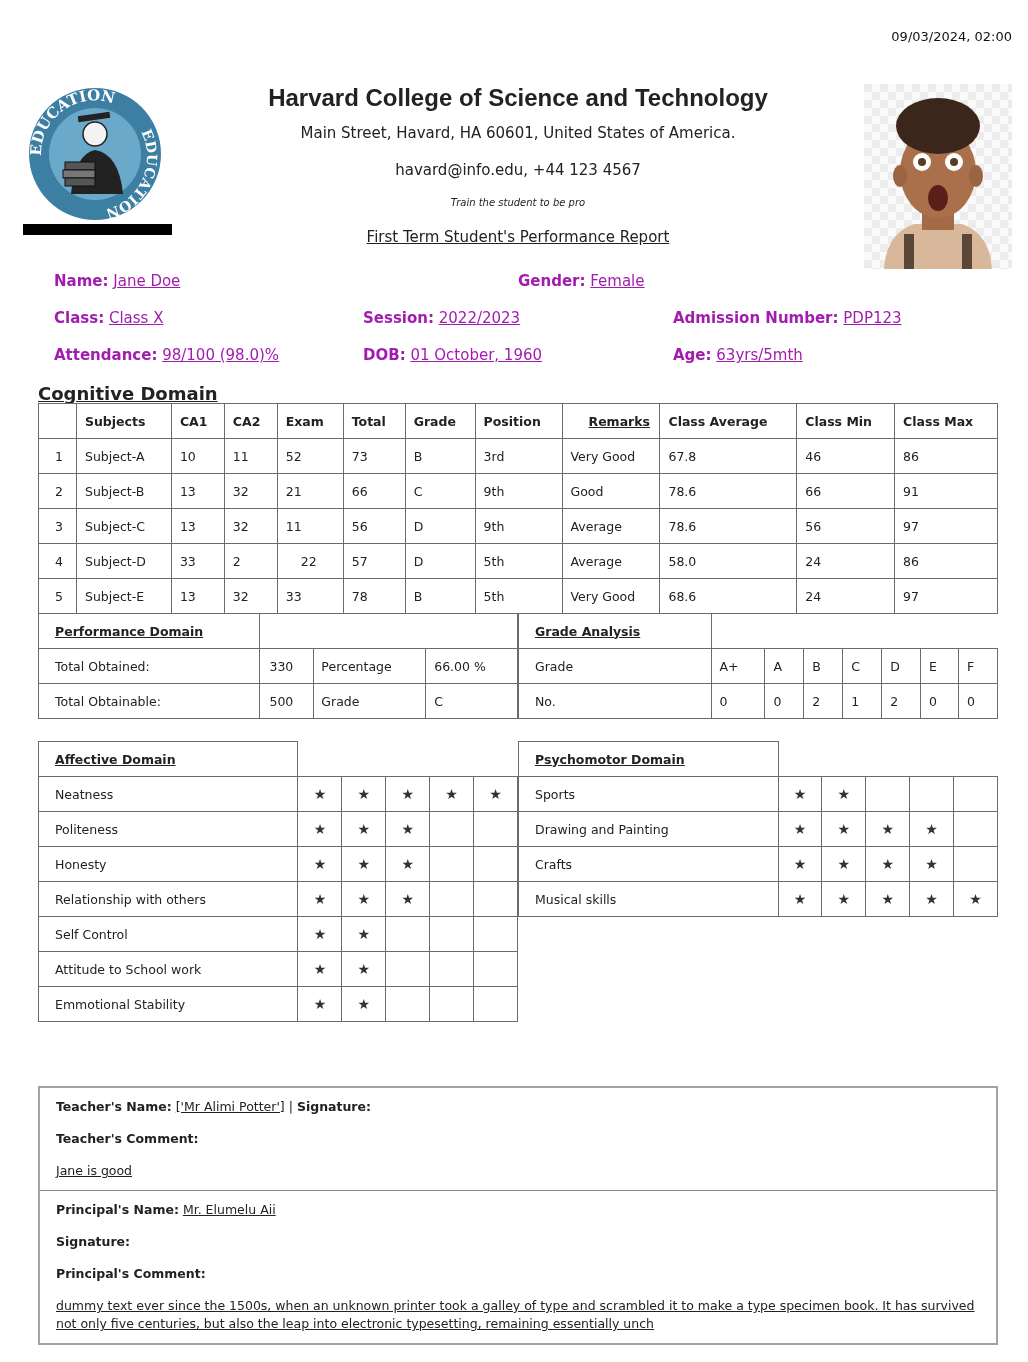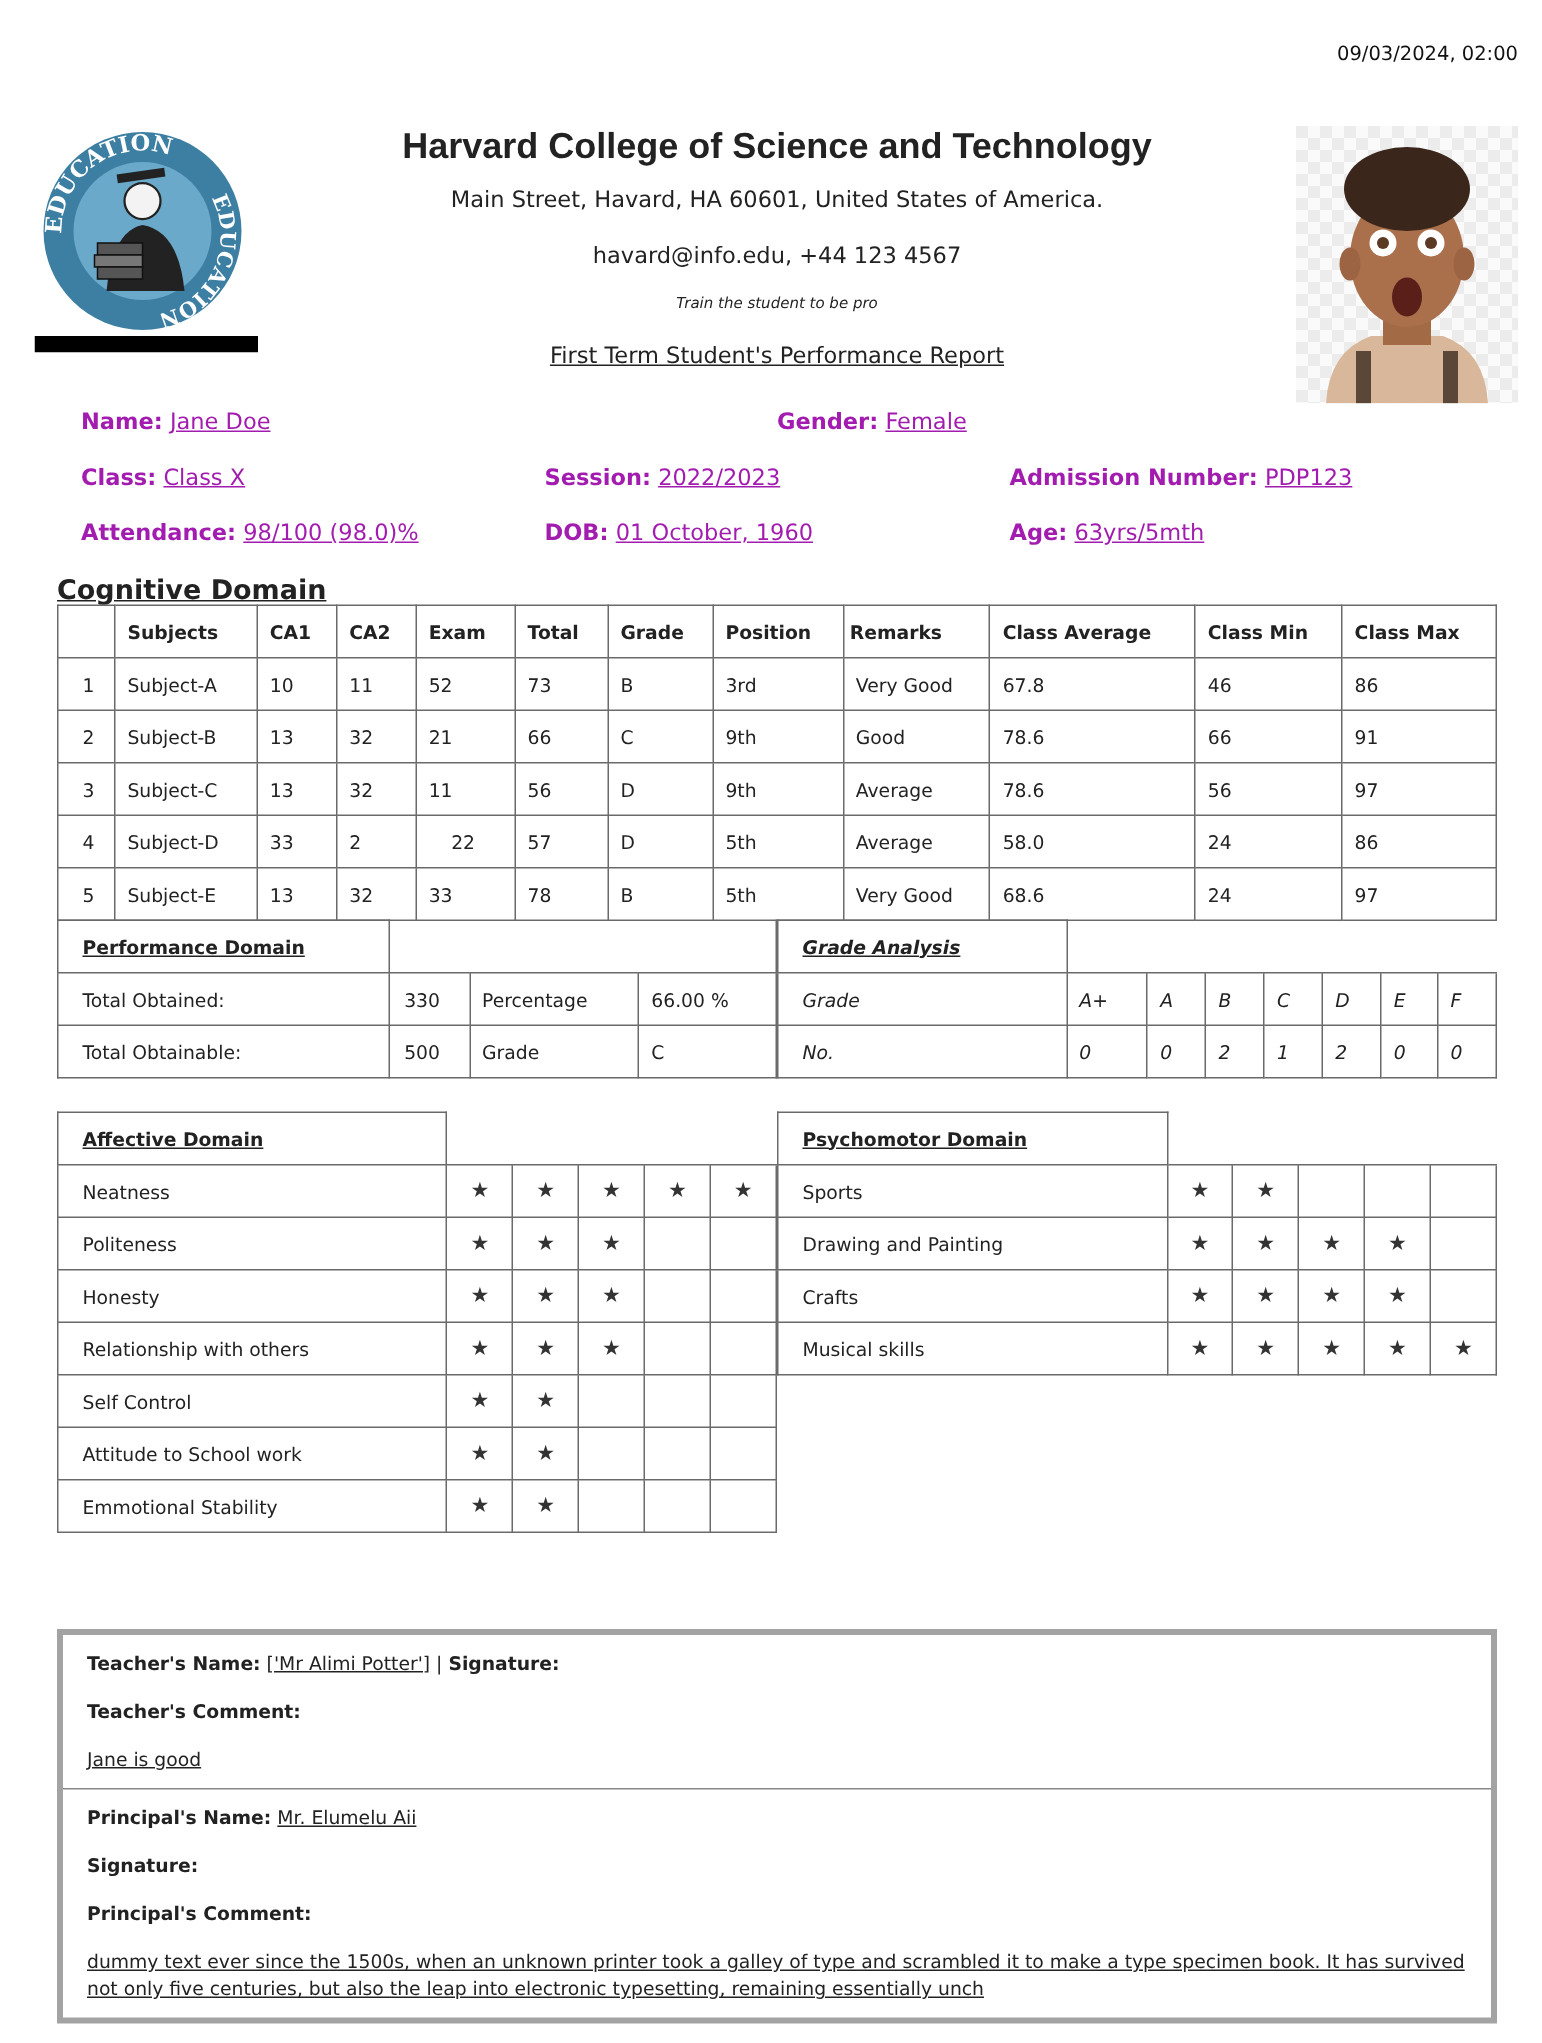--- a/index.html
+++ b/index.html
@@ -29,33 +29,33 @@
 
   table { border-collapse: collapse; position: absolute; font-size: 12.5px; color: #222; }
   td, th { border: 1px solid #6a6a6a; padding: 0 0 0 16px; text-align: left; vertical-align: middle; font-weight: normal; }
   th { font-weight: bold; }
 
   .cog { left: 38px; top: 403px; width: 960px; }
   .cog tr { height: 35px; }
 
   .perf { left: 38px; top: 613px; width: 480px; }
   .perf tr { height: 35px; }
-  .grade { left: 518px; top: 613px; width: 480px; font-style: italic; }
+  .grade { left: 518px; top: 613px; width: 480px; }
   .grade tr { height: 35px; }
 
   .aff { left: 38px; top: 741px; width: 480px; }
   .aff tr { height: 35px; }
   .psy { left: 518px; top: 741px; width: 480px; }
   .psy tr { height: 35px; }
 
   .hdr-cell { font-weight: bold; text-decoration: underline; }
   .blank-top { border-top-color: transparent; border-right-color: transparent; }
   .star { text-align: center; padding: 0; font-size: 14px; color: #333; }
 
-  .comments { position: absolute; left: 38px; top: 1086px; width: 960px; border: 4px solid #a3a3a3; }
+  .comments { position: absolute; left: 38px; top: 1086px; width: 960px; border: 2px solid #a3a3a3; }
   .comments .block { padding: 10px 16px; font-size: 12.5px; color: #222; }
   .comments .block + .block { border-top: 1px solid #888; }
   .comments p { margin: 0; line-height: 18px; }
   .comments .gap { height: 14px; }
   .comments u { text-decoration: underline; }
 </style>
 </head>
 <body>
 
 <div class="timestamp">09/03/2024, 02:00</div>
@@ -159,21 +159,21 @@
   <thead>
     <tr id="cog-head">
         <th style="padding-left: 16px;"></th>
         <th style="padding-left: 8px;">Subjects</th>
         <th style="padding-left: 8px;">CA1</th>
         <th style="padding-left: 8px;">CA2</th>
         <th style="padding-left: 8px;">Exam</th>
         <th style="padding-left: 8px;">Total</th>
         <th style="padding-left: 8px;">Grade</th>
         <th style="padding-left: 8px;">Position</th>
-        <th style="padding-left: 4px;">Remarks</th>
+        <th style="padding-left: 26px; text-decoration: underline;">Remarks</th>
         <th style="padding-left: 8px;">Class Average</th>
         <th style="padding-left: 8px;">Class Min</th>
         <th style="padding-left: 8px;">Class Max</th>
       </tr>
   </thead>
   <tbody id="cog-body">
       <tr>
         <td style="padding-left: 16px;">1</td>
         <td style="padding-left: 8px;">Subject-A</td>
         <td style="padding-left: 8px;">10</td>

